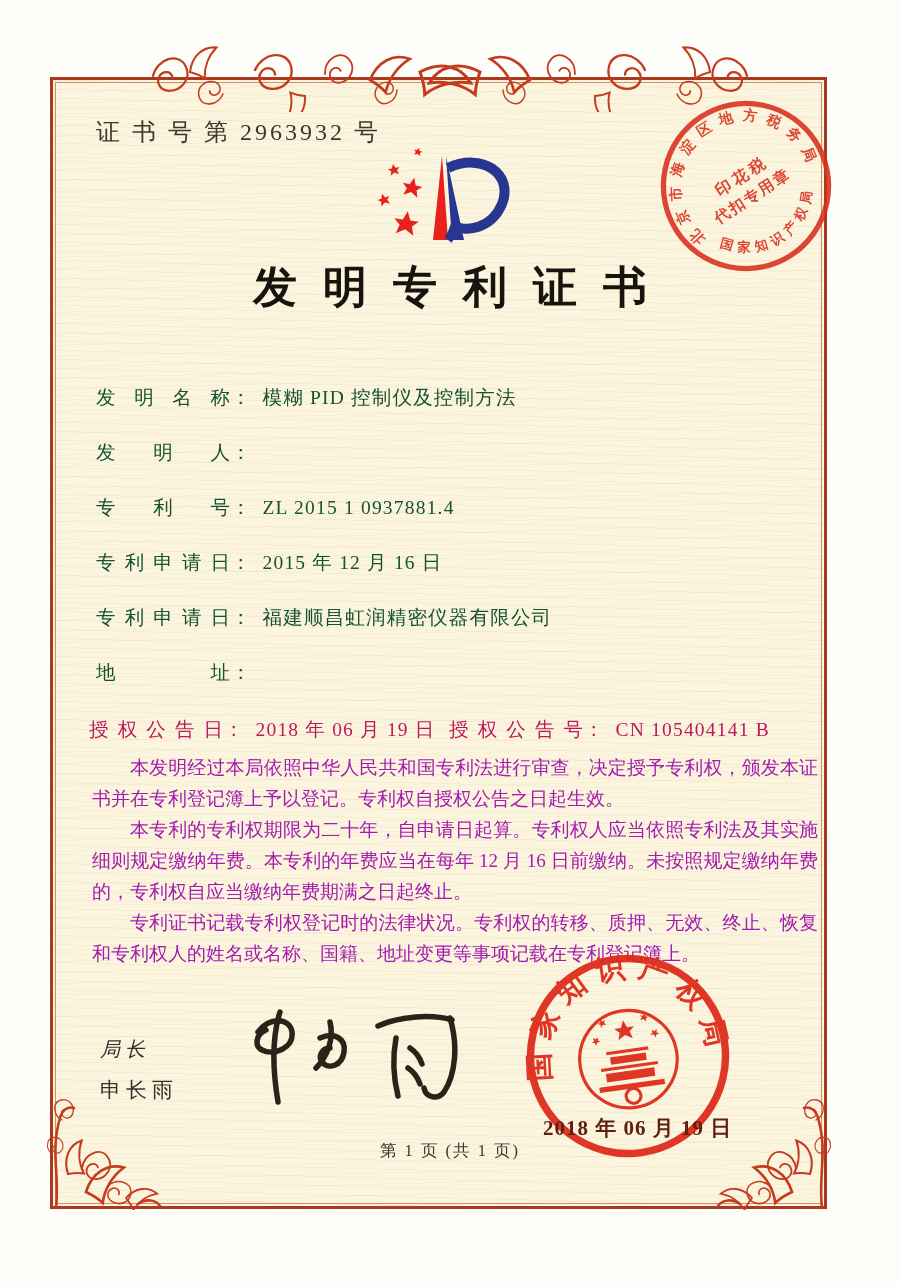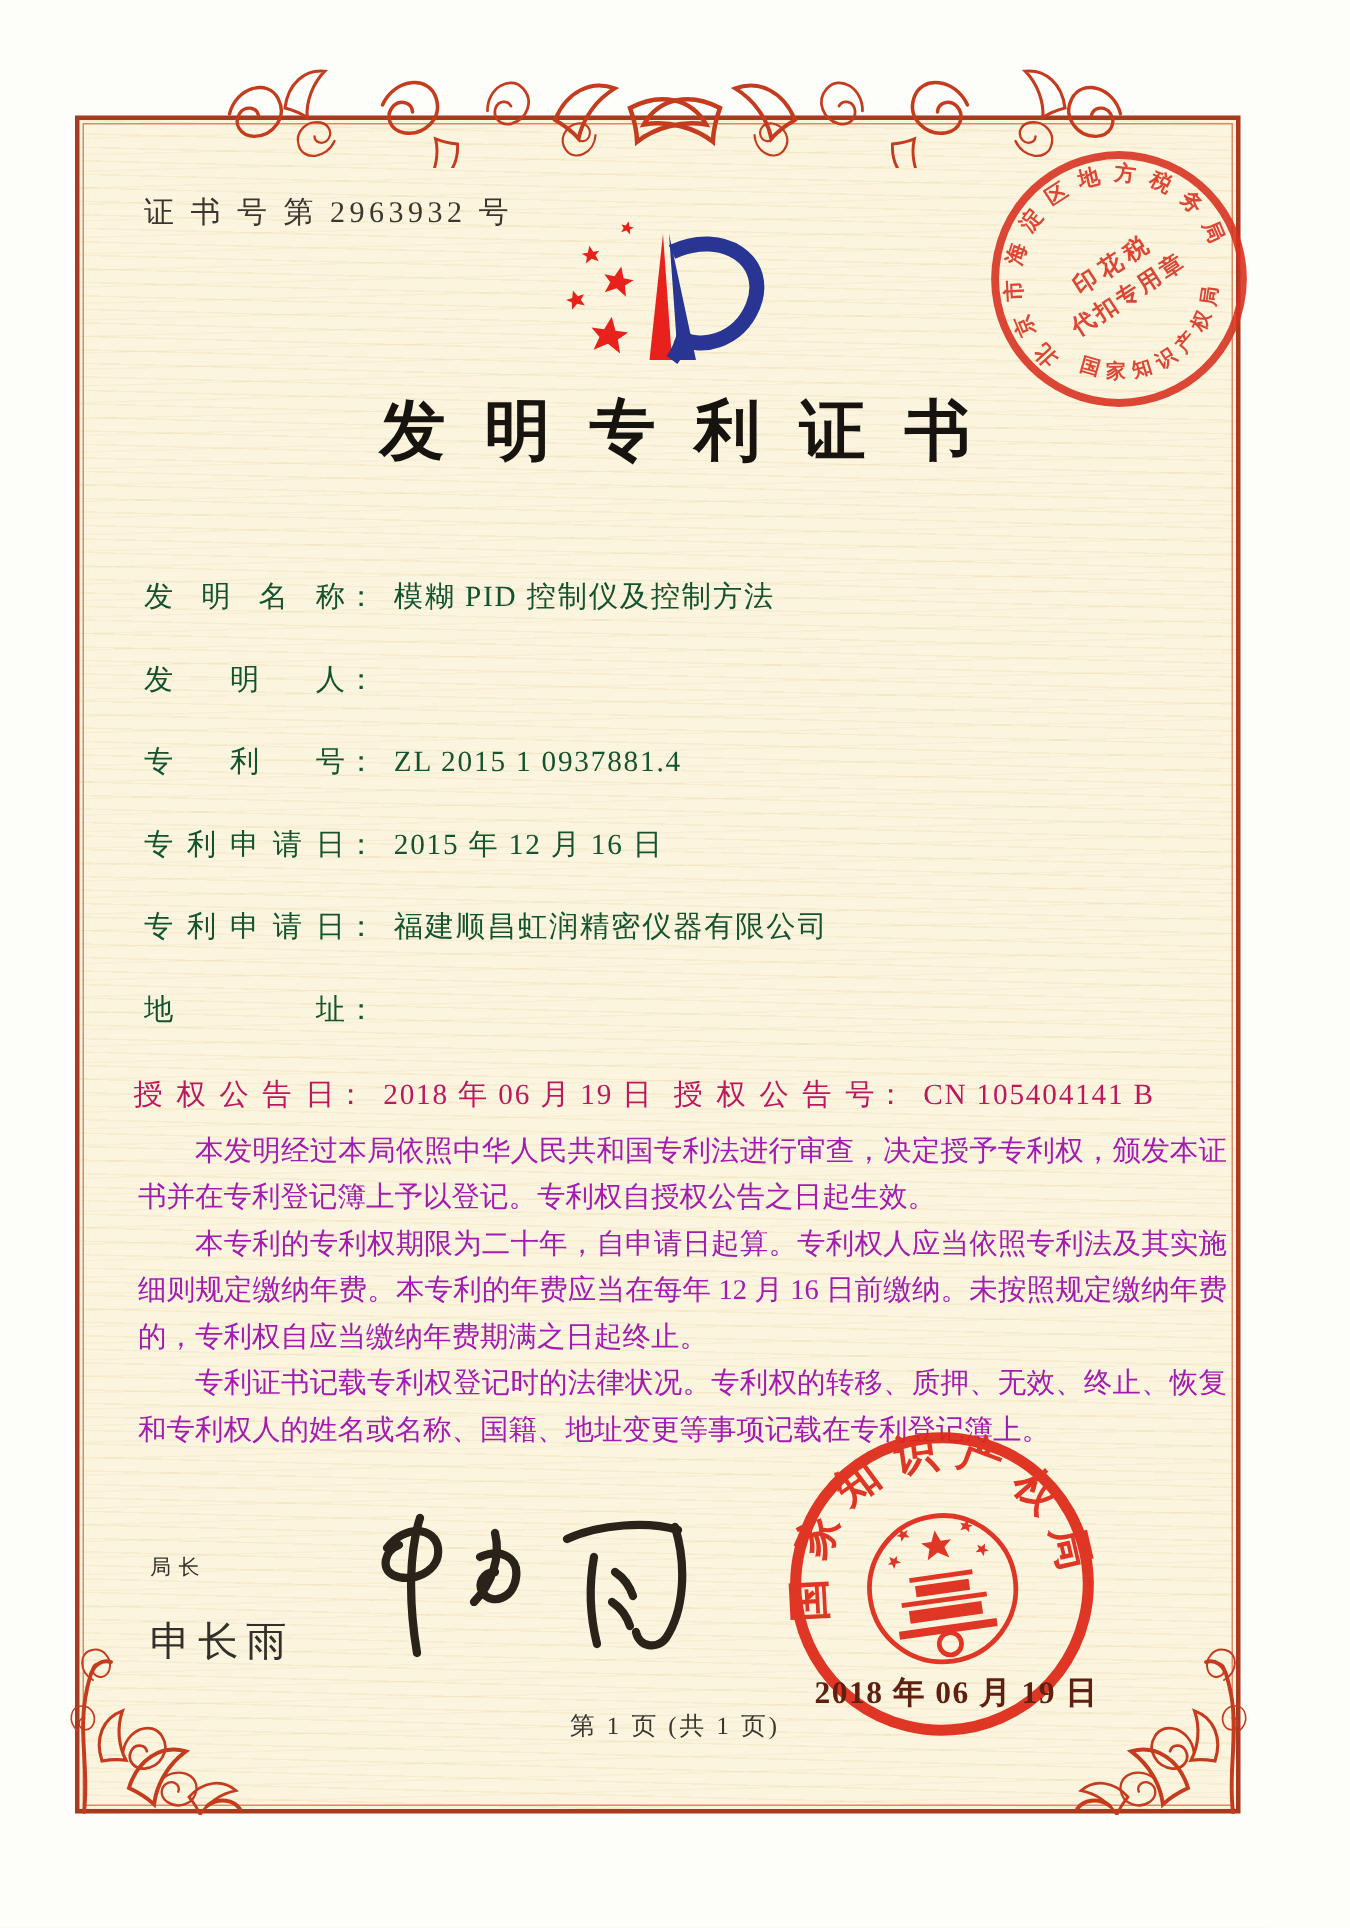--- a/index.html
+++ b/index.html
@@ -12,21 +12,21 @@
     background-color:#fbf5df;
     background-image:
       repeating-linear-gradient(1.5deg, rgba(222,190,130,.16) 0 1px, rgba(255,255,255,0) 1px 9px),
       repeating-linear-gradient(-1.5deg, rgba(222,190,130,.11) 0 1px, rgba(255,255,255,0) 1px 11px);
     box-sizing:border-box;}
   .frame-inner{position:absolute;inset:2px;border:1px solid #d78b67;pointer-events:none;}
 
   .orn{position:absolute;z-index:2;}
   .orn path,.orn use{stroke:#c43b1e;fill:none;stroke-width:2.6;stroke-linecap:round;}
 
-  .cert-no{position:absolute;left:96px;top:128px;font-size:20px;letter-spacing:3px;color:#3b372f;}
+  .cert-no{position:absolute;left:96px;top:116px;font-size:24px;letter-spacing:3px;color:#3b372f;}
 
   .logo{position:absolute;left:356px;top:136px;width:170px;height:118px;}
 
   .title{position:absolute;left:0;right:0;top:258px;text-align:center;
     font-size:44px;font-weight:bold;color:#17140f;letter-spacing:26px;}
   .title span{margin-right:-26px;}
 
   .fields{position:absolute;left:96px;top:384px;width:690px;z-index:3;}
   .frow{display:flex;align-items:baseline;height:29px;margin-bottom:26px;
     font-size:19.5px;color:#14532d;white-space:nowrap;}
@@ -35,22 +35,22 @@
   .fvalue{letter-spacing:1.2px;}
 
   .grant{position:absolute;left:89px;top:716px;display:flex;font-size:19.5px;color:#be185d;z-index:3;white-space:nowrap;}
   .grant .g1{width:360px;display:flex;align-items:baseline;}
   .grant .g2{display:flex;align-items:baseline;}
 
   .paras{position:absolute;left:92px;top:752px;width:726px;font-size:19px;line-height:31px;
     text-align:justify;color:#a21caf;z-index:3;}
   .paras p{margin:0;text-indent:2em;}
 
-  .sig-title{position:absolute;left:100px;top:1036px;font-size:14px;letter-spacing:5px;color:#33302a;z-index:3;}
-  .sig-name{position:absolute;left:100px;top:1076px;font-size:27px;letter-spacing:5px;color:#33302a;z-index:3;}
+  .sig-title{position:absolute;left:100px;top:1036px;font-size:20px;letter-spacing:5px;color:#33302a;z-index:3;font-style:italic;}
+  .sig-name{position:absolute;left:100px;top:1076px;font-size:21px;letter-spacing:5px;color:#33302a;z-index:3;}
   .sig-svg{position:absolute;left:228px;top:1004px;width:250px;height:105px;z-index:3;}
   .sig-svg path{stroke:#29231a;stroke-width:5.5;fill:none;stroke-linecap:round;stroke-linejoin:round;}
 
   .seal{position:absolute;left:522px;top:950px;width:212px;height:212px;z-index:4;
     opacity:.93;transform:rotate(-8deg);}
   .seal .rg{stroke:#dd2817;fill:none;}
   .seal .fl{fill:#dd2817;stroke:none;}
   .seal text{fill:#dd2817;font-weight:bold;}
   .seal-date{position:absolute;left:543px;top:1114px;font-size:21px;letter-spacing:1px;
     color:#5f2012;z-index:5;font-weight:bold;}

